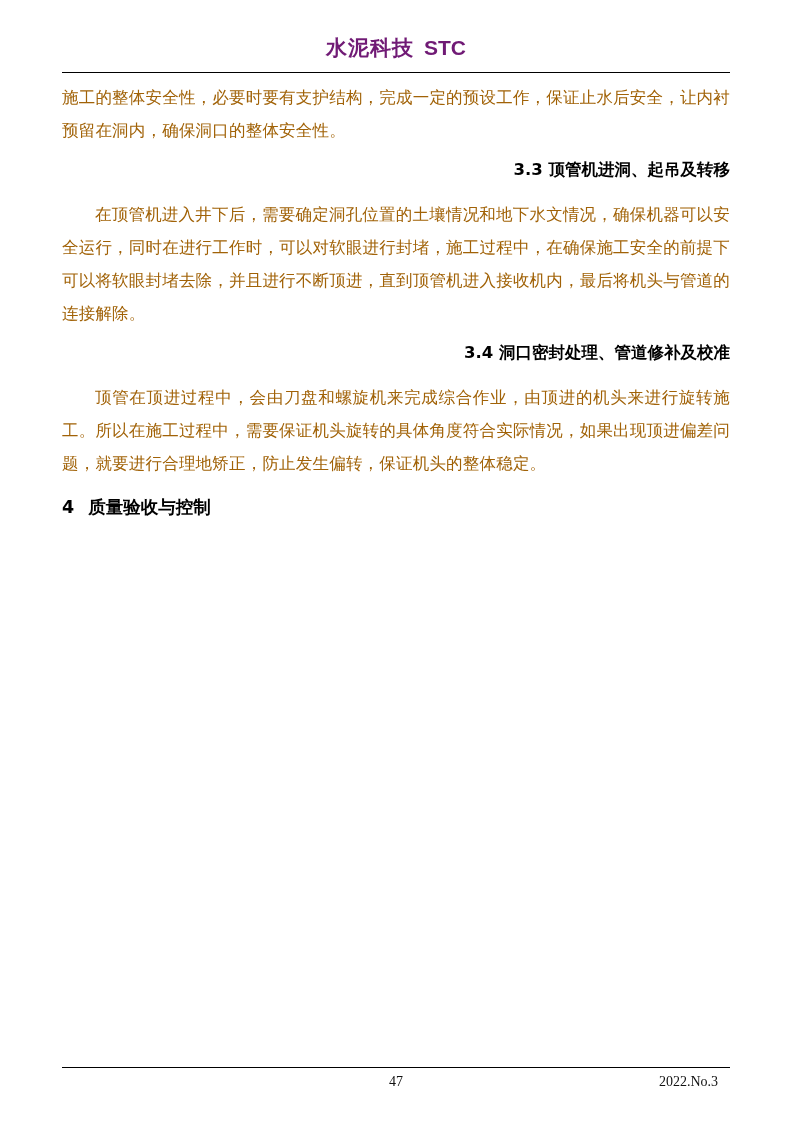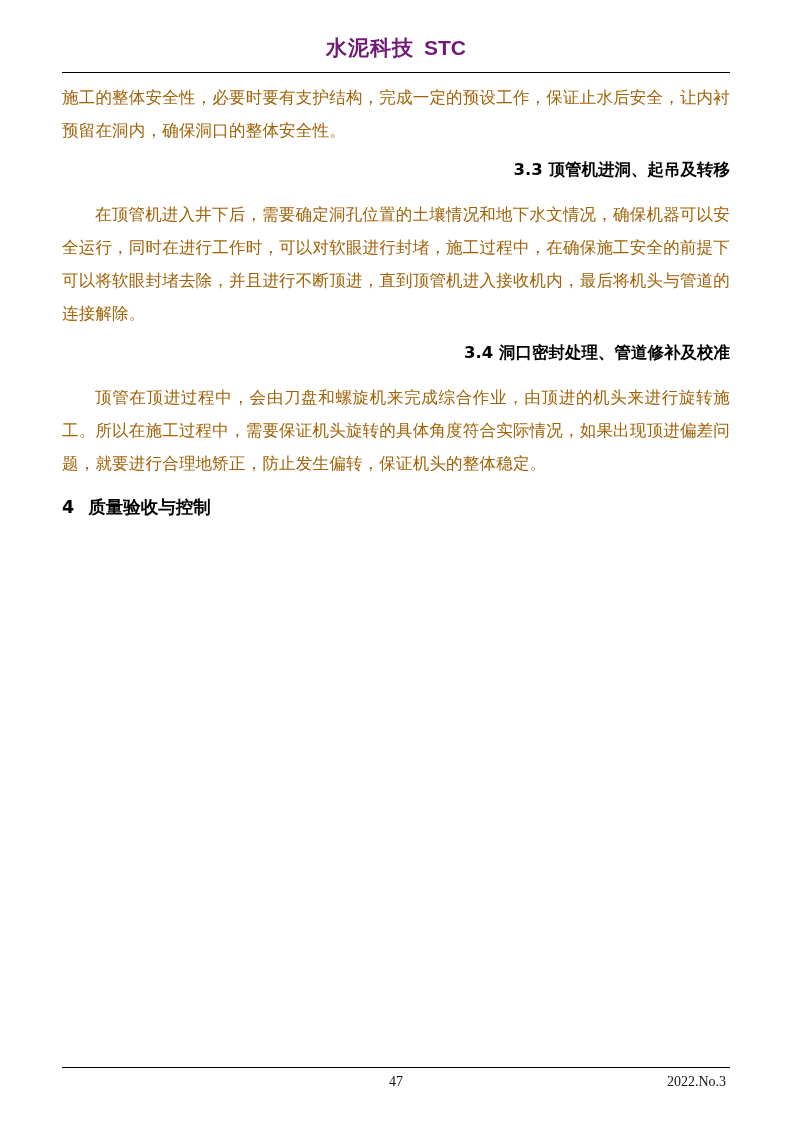--- a/index.html
+++ b/index.html
@@ -95,21 +95,21 @@
     font-family: "Liberation Serif", serif;
     color: #111;
   }
   .footer-page {
     position: absolute;
     left: 50%;
     transform: translateX(-50%);
   }
   .footer-issue {
     position: absolute;
-    right: 4px;
+    right: 12px;
   }
 </style>
 </head>
 <body>
 
 <div class="page">
   <div class="page-inner">
 
     <div class="masthead">
       <span>水泥科技</span><span class="stc">STC</span>

